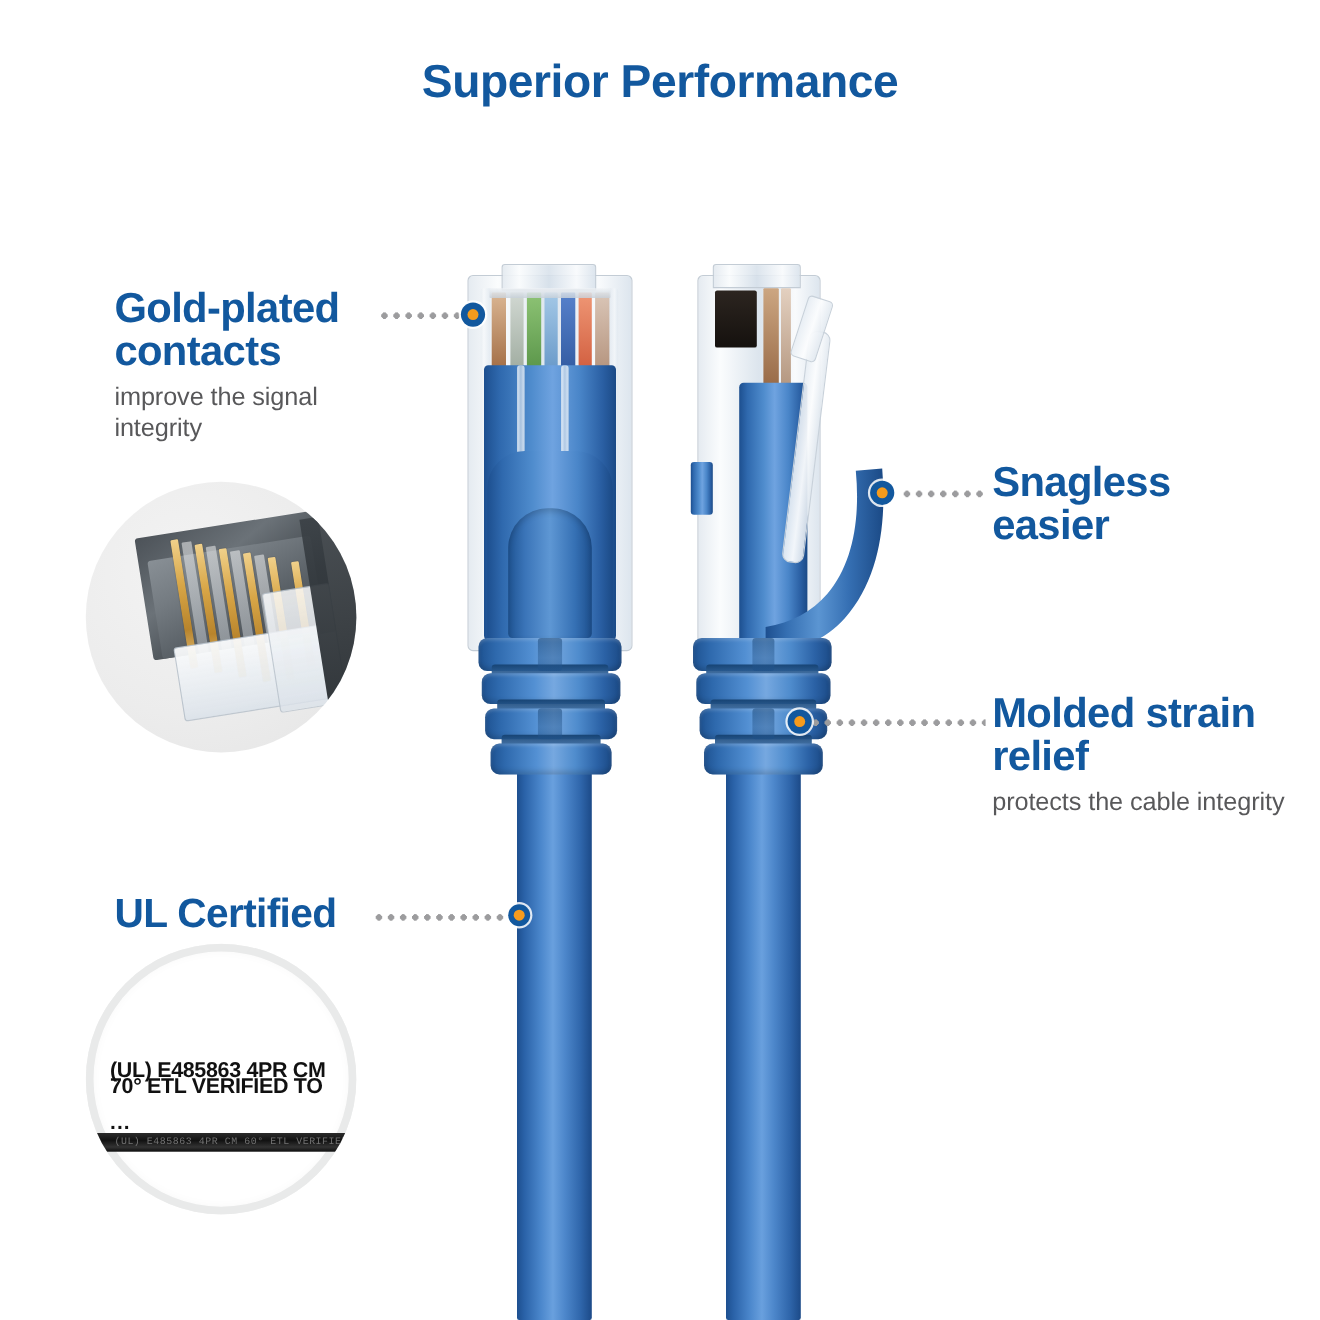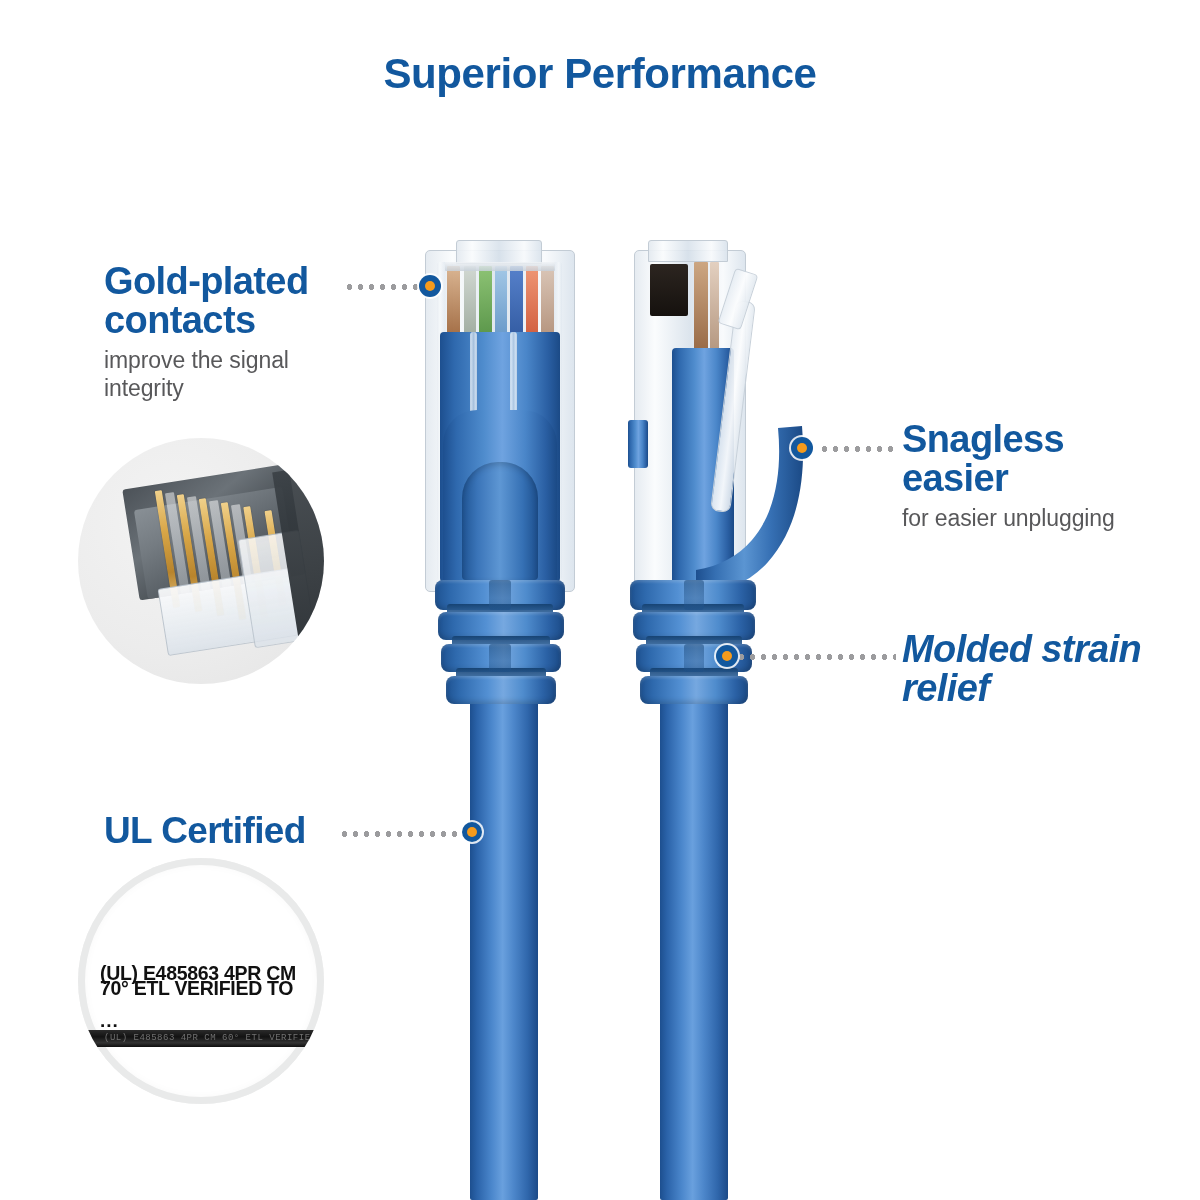--- a/index.html
+++ b/index.html
@@ -23,21 +23,21 @@
   }
   .callout-sub{
     color:#58585a;font-size:23px;line-height:1.25;margin-top:6px;
     letter-spacing:-0.1px;font-weight:normal;
   }
   .cb{position:absolute;}
   #cb-gold{left:104px;top:262px;width:250px;}
   #cb-ul{left:104px;top:812px;width:300px;}
   #cb-ul .callout-head{font-size:37px;}
   #cb-snag{left:902px;top:420px;width:270px;}
-  #cb-mold{left:902px;top:630px;width:280px;font-style:italic;}
+  #cb-mold{left:902px;top:630px;width:280px;}
 
   
   .leader{
     position:absolute;height:6px;
     background-image:radial-gradient(circle closest-side,#9c9c9e 98%,transparent 100%);
     background-size:11px 6px;background-repeat:repeat-x;background-position:left center;
   }
   #leader-gold{left:344px;top:284px;width:74px;}
   #leader-ul{left:339px;top:831px;width:126px;}
   #leader-snag{left:819px;top:446px;width:76px;}
@@ -301,20 +301,20 @@
     <div class="callout-head">Gold-plated contacts</div>
     <div class="callout-sub">improve the signal integrity</div>
   </div>
 
   <div class="cb" id="cb-ul">
     <div class="callout-head">UL Certified</div>
   </div>
 
   <div class="cb" id="cb-snag">
     <div class="callout-head">Snagless easier</div>
-    <div class="callout-sub">for easier unplugging</div>
   </div>
 
   <div class="cb" id="cb-mold">
     <div class="callout-head">Molded strain relief</div>
+    <div class="callout-sub">protects the cable integrity</div>
   </div>
 
 </div>
 
 </body></html>

